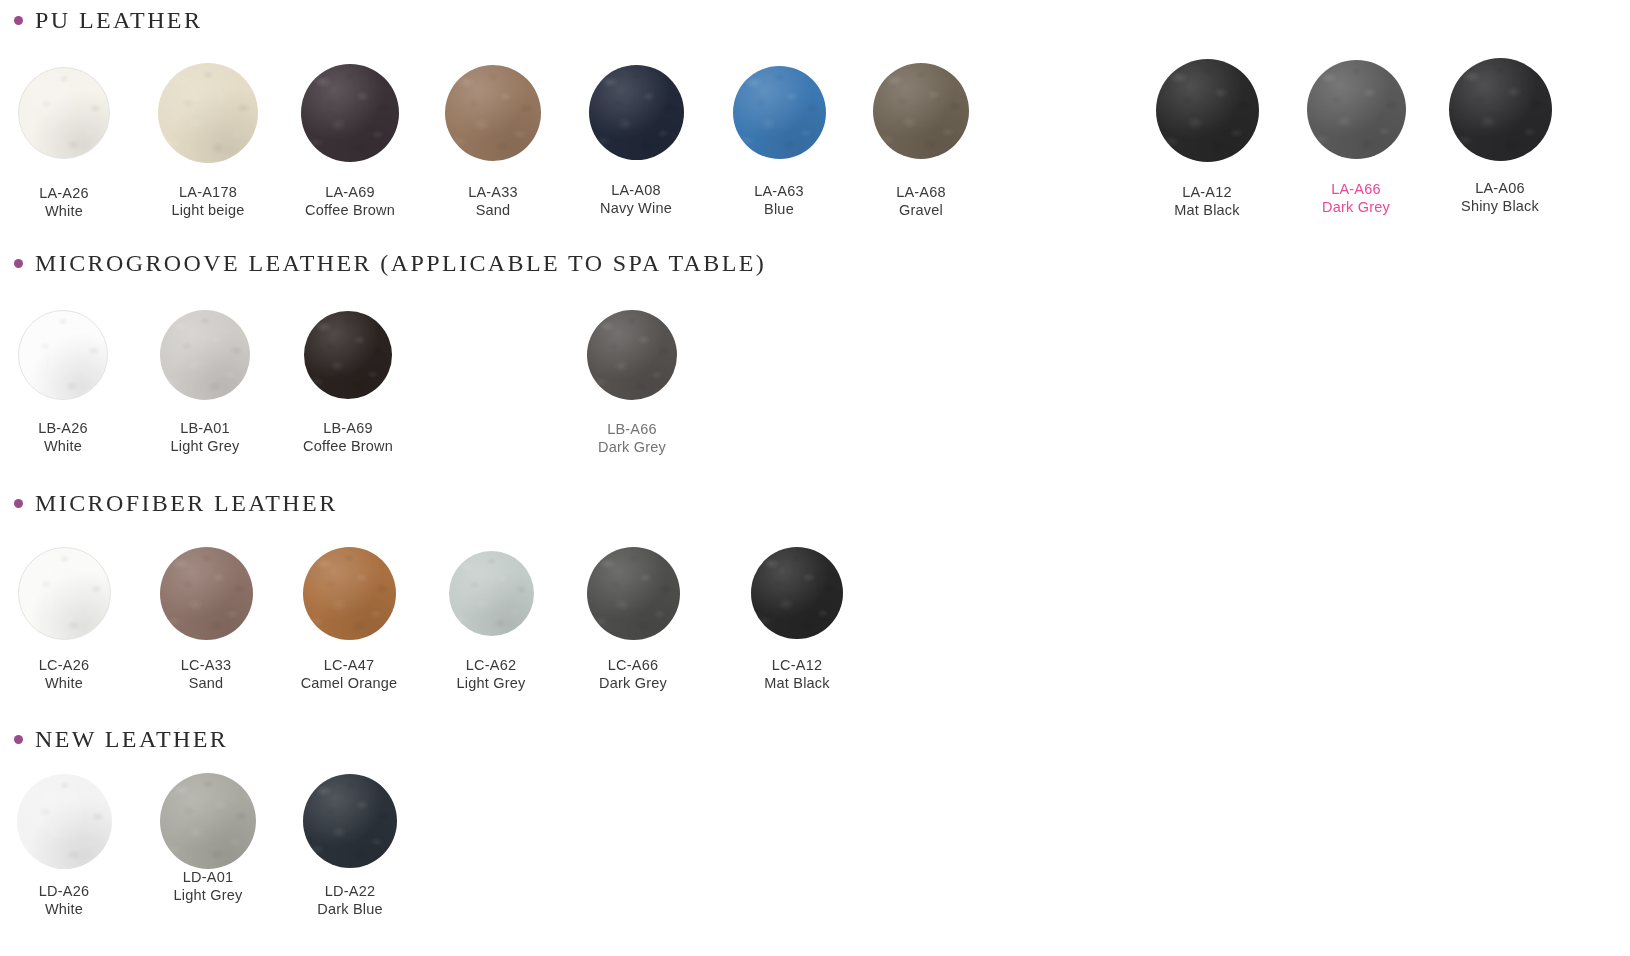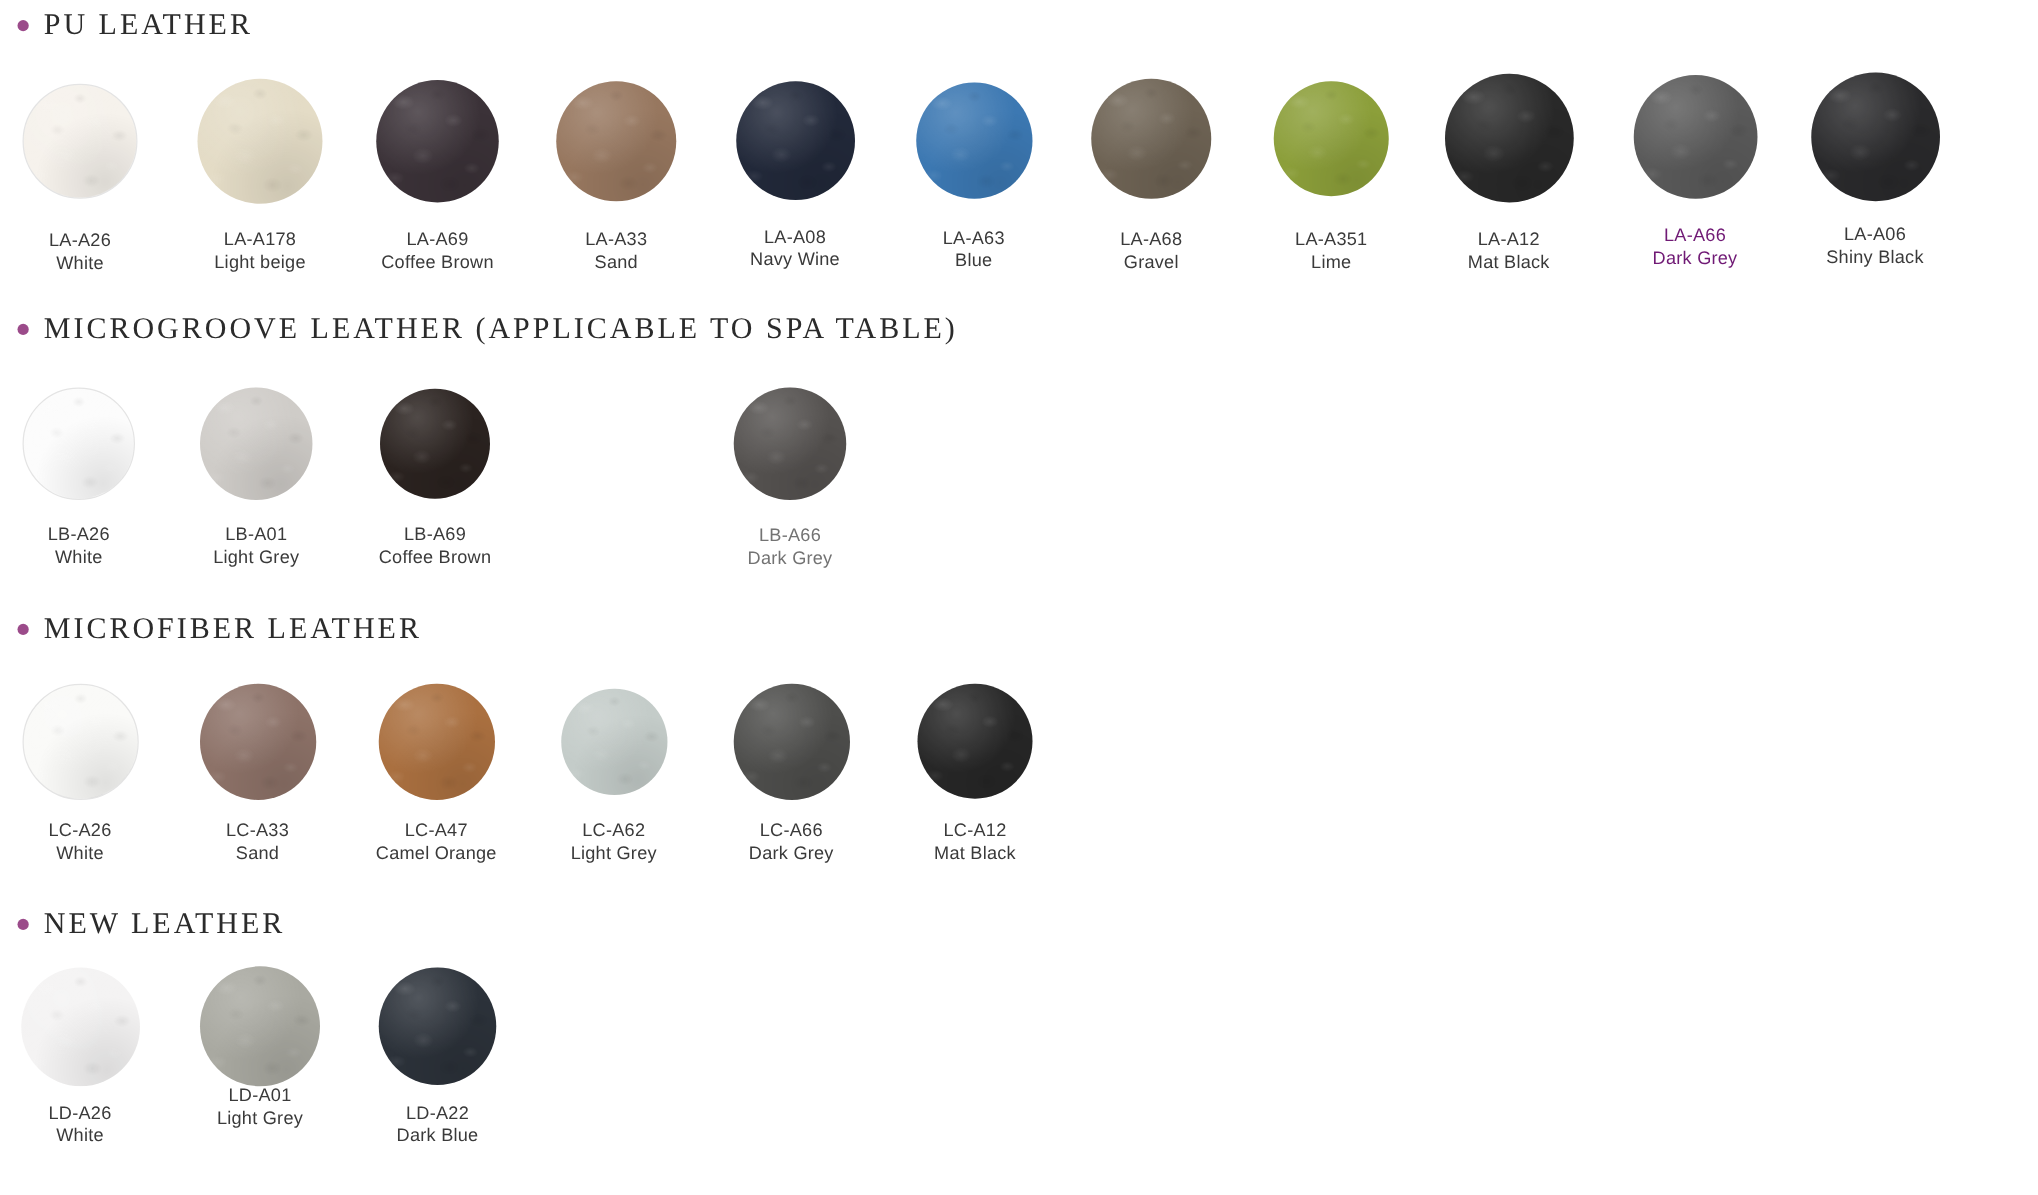--- a/index.html
+++ b/index.html
@@ -156,43 +156,34 @@
     </div>
     <div class="swatch" style="left: 841px; top: 63px; width: 160px;">
       <div class="disc" style="width: 96px; height: 96px; background: rgb(110, 99, 84);">
         <div class="sheen"></div>
       </div>
       <div class="s-label" style="color: rgb(58, 58, 58); margin-top: 25px;">
         <span class="s-code">LA-A68</span>
         <span class="s-name">Gravel</span>
       </div>
     </div>
-    <div class="swatch" style="left: 985px; top: 65px; width: 160px;">
-      <div class="disc" style="width: 92px; height: 92px; background: rgb(140, 159, 58);">
-        <div class="sheen"></div>
-      </div>
-      <div class="s-label" style="color: rgb(58, 58, 58); margin-top: 27px;">
-        <span class="s-code">LA-A351</span>
-        <span class="s-name">Lime</span>
-      </div>
-    </div>
     <div class="swatch" style="left: 1127px; top: 58.5px; width: 160px;">
       <div class="disc" style="width: 103px; height: 103px; background: rgb(41, 41, 41);">
         <div class="sheen"></div>
       </div>
       <div class="s-label" style="color: rgb(58, 58, 58); margin-top: 22.5px;">
         <span class="s-code">LA-A12</span>
         <span class="s-name">Mat Black</span>
       </div>
     </div>
     <div class="swatch" style="left: 1276px; top: 59.5px; width: 160px;">
       <div class="disc" style="width: 99px; height: 99px; background: rgb(90, 90, 90);">
         <div class="sheen"></div>
       </div>
-      <div class="s-label" style="color: #701a75; margin-top: 22.5px;">
+      <div class="s-label" style="color: #ec4899; margin-top: 22.5px;">
         <span class="s-code">LA-A66</span>
         <span class="s-name">Dark Grey</span>
       </div>
     </div>
     <div class="swatch" style="left: 1420px; top: 57.5px; width: 160px;">
       <div class="disc" style="width: 103px; height: 103px; background: rgb(42, 42, 44);">
         <div class="sheen"></div>
       </div>
       <div class="s-label" style="color: rgb(58, 58, 58); margin-top: 19.5px;">
         <span class="s-code">LA-A06</span>
@@ -281,21 +272,21 @@
     </div>
     <div class="swatch" style="left: 553px; top: 546.5px; width: 160px;">
       <div class="disc" style="width: 93px; height: 93px; background: rgb(78, 78, 76);">
         <div class="sheen"></div>
       </div>
       <div class="s-label" style="color: rgb(58, 58, 58); margin-top: 17.5px;">
         <span class="s-code">LC-A66</span>
         <span class="s-name">Dark Grey</span>
       </div>
     </div>
-    <div class="swatch" style="left: 700px; top: 547px; width: 160px;">
+    <div class="swatch" style="left: 717px; top: 547px; width: 160px;">
       <div class="disc" style="width: 92px; height: 92px; background: rgb(39, 39, 39);">
         <div class="sheen"></div>
       </div>
       <div class="s-label" style="color: rgb(58, 58, 58); margin-top: 18px;">
         <span class="s-code">LC-A12</span>
         <span class="s-name">Mat Black</span>
       </div>
     </div>
     <div class="sec-head" style="left: 14px; top: 727px;">
       <span class="sec-bullet" style="background: rgb(155, 75, 138);"></span>

